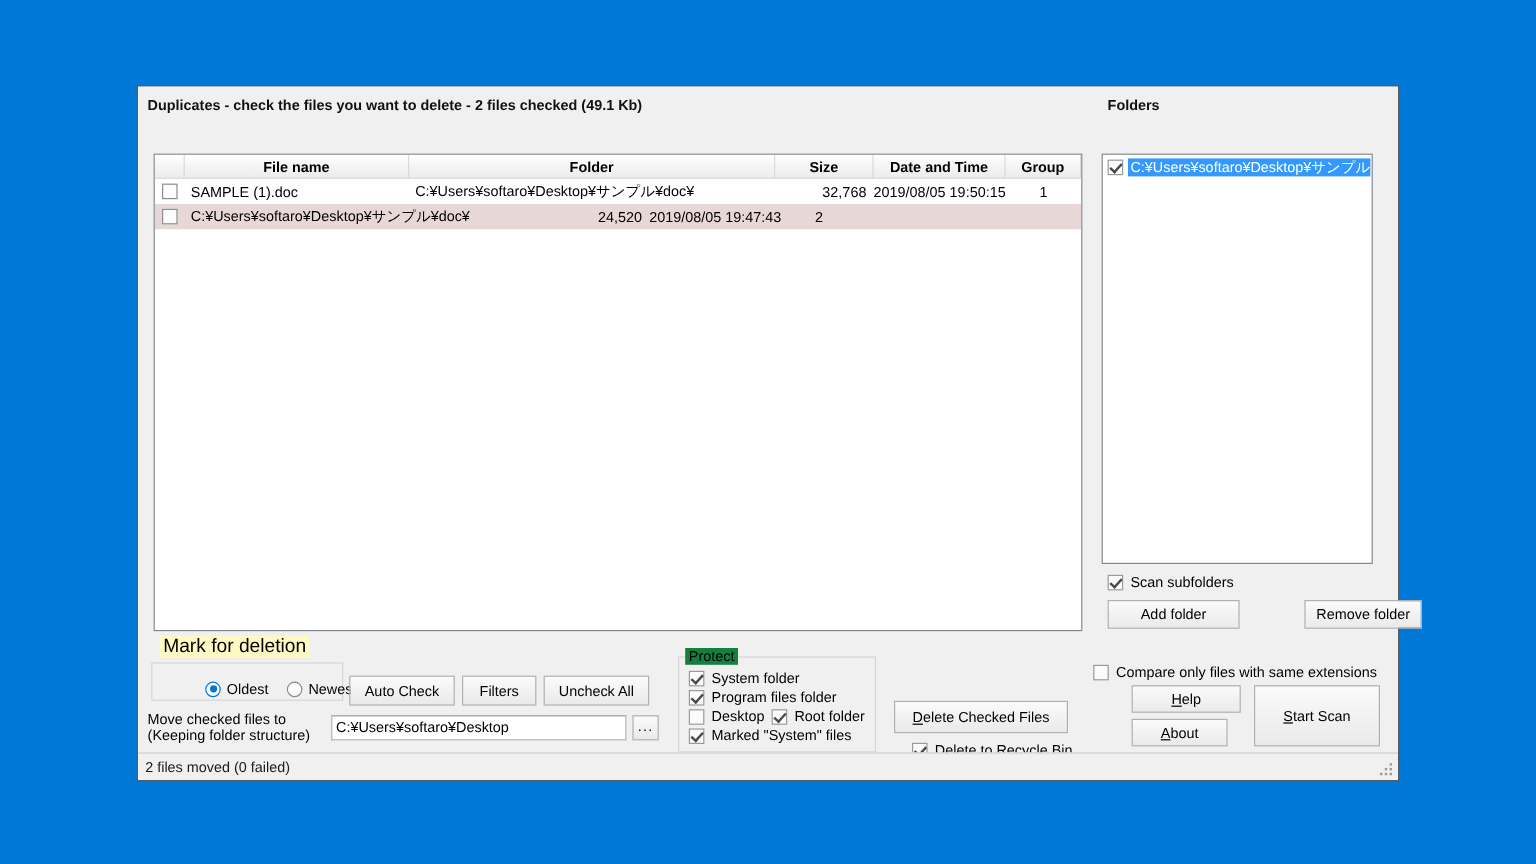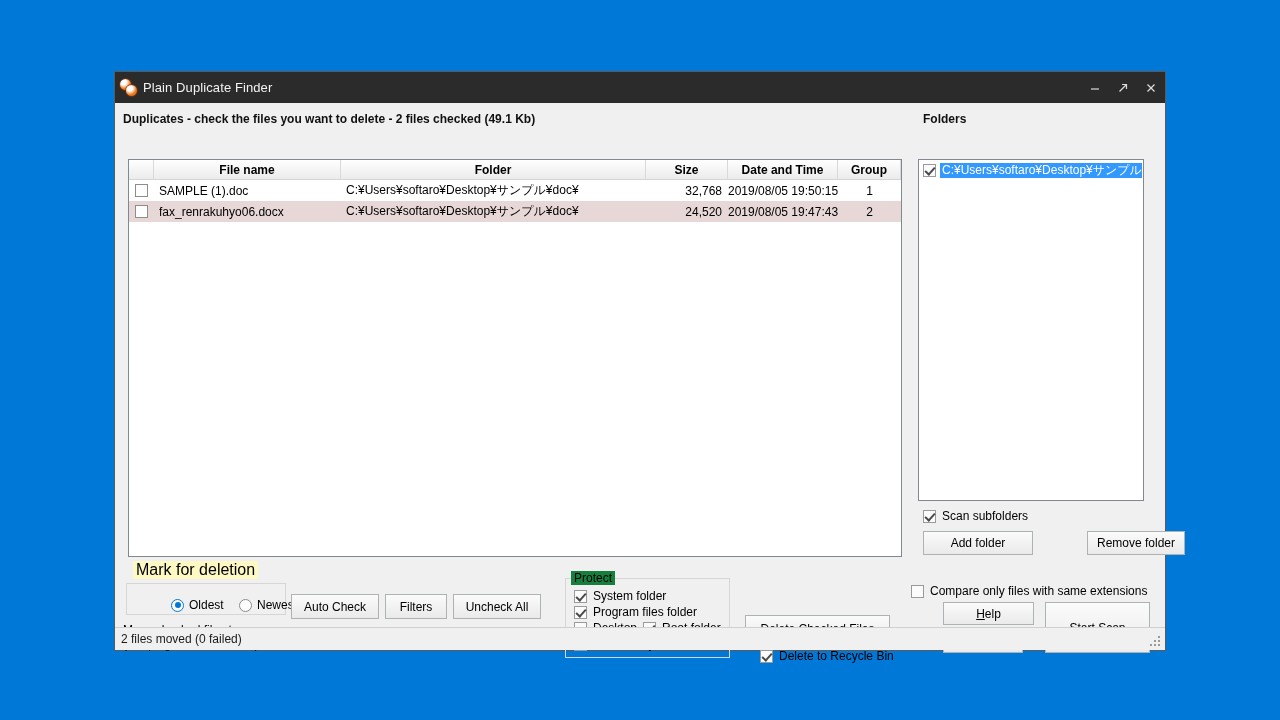--- a/index.html
+++ b/index.html
@@ -429,46 +429,20 @@
     width: 2px;
     height: 2px;
     background: #9a9a9a;
   }
 </style>
 </head>
 <body>
 
 <div id="window">
 
-  <div id="titlebar">
-    <div id="app-icon">
-      <span class="ball b1"></span>
-      <span class="ball b2"></span>
-    </div>
-    <span id="title-text">Plain Duplicate Finder</span>
-    <div id="win-buttons">
-      <div class="win-btn">
-        <svg width="12" height="12" viewBox="0 0 12 12">
-            <line x1="2" y1="7" x2="10" y2="7" stroke="#dcdcdc" stroke-width="1.2"></line>
-          </svg>
-      </div>
-      <div class="win-btn">
-        <svg width="12" height="12" viewBox="0 0 12 12">
-          <line x1="2.5" y1="9.5" x2="9.5" y2="2.5" stroke="#dcdcdc" stroke-width="1.2"></line>
-          <polyline points="5,2.5 9.5,2.5 9.5,7" fill="none" stroke="#dcdcdc" stroke-width="1.2"></polyline>
-        </svg>
-      </div>
-      <div class="win-btn">
-        <svg width="12" height="12" viewBox="0 0 12 12">
-          <line x1="2.5" y1="2.5" x2="9.5" y2="9.5" stroke="#dcdcdc" stroke-width="1.2"></line>
-          <line x1="9.5" y1="2.5" x2="2.5" y2="9.5" stroke="#dcdcdc" stroke-width="1.2"></line>
-        </svg>
-      </div>
-    </div>
-  </div>
 
   <div id="content">
 
     <div class="heading" id="dup-heading">Duplicates - check the files you want to delete - 2 files checked (49.1 Kb)</div>
     <div class="heading" id="folders-heading">Folders</div>
 
     <div id="filelist">
       <div id="filelist-header">
         <div class="hc w-check"></div>
         <div class="hc w-name">File name</div>
@@ -486,21 +460,20 @@
         <div class="cell c-folder w-folder">C:¥Users¥softaro¥Desktop¥サンプル¥doc¥</div>
         <div class="cell c-size  w-size">32,768</div>
         <div class="cell c-date  w-date">2019/08/05 19:50:15</div>
         <div class="cell c-group w-group">1</div>
       </div>
 
       <div class="row alt">
         <div class="cell c-check w-check">
           <span class="cb"></span>
         </div>
-        <div class="cell c-name  w-name">fax_renrakuhyo06.docx</div>
         <div class="cell c-folder w-folder">C:¥Users¥softaro¥Desktop¥サンプル¥doc¥</div>
         <div class="cell c-size  w-size">24,520</div>
         <div class="cell c-date  w-date">2019/08/05 19:47:43</div>
         <div class="cell c-group w-group">2</div>
       </div>
     </div>
 
     <div id="folders-box">
       <div id="folder-item">
         <span class="cbg checked"></span>

